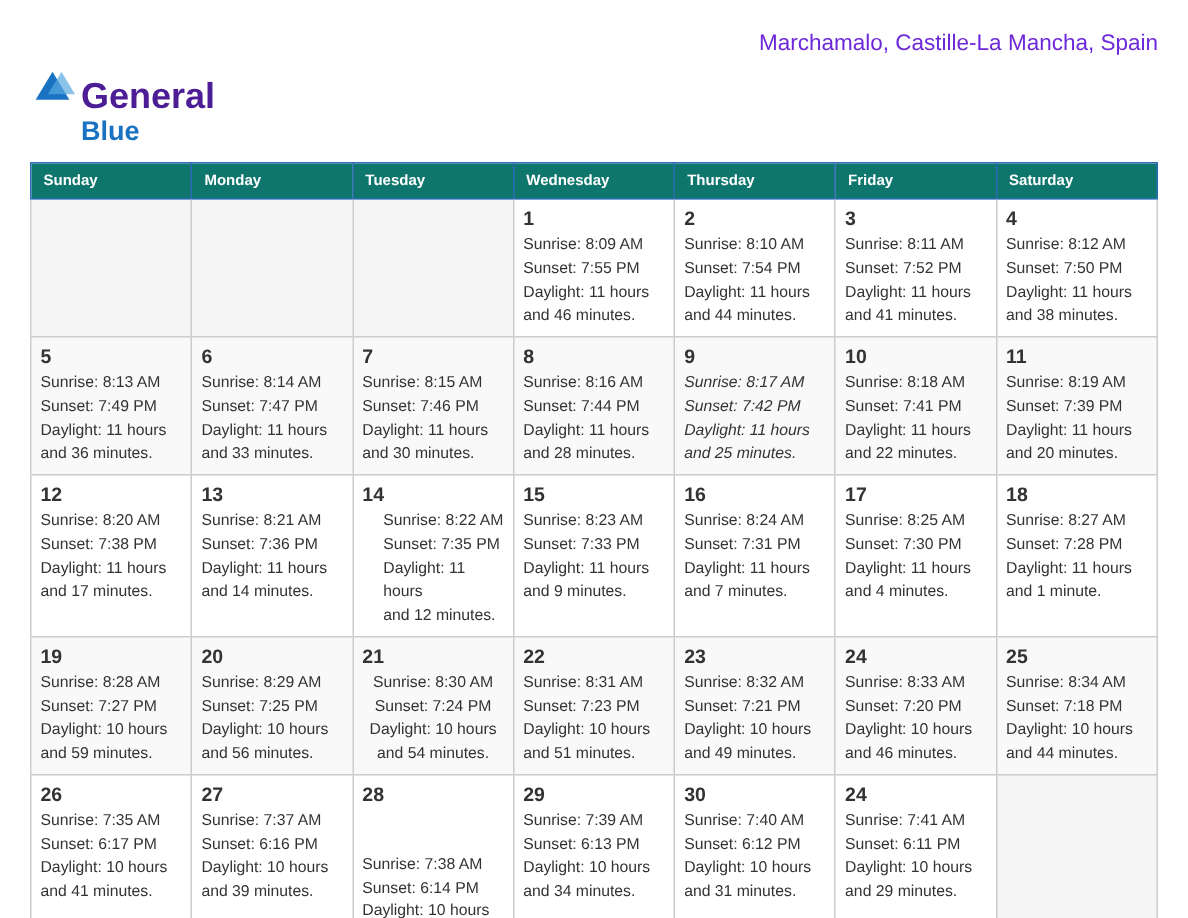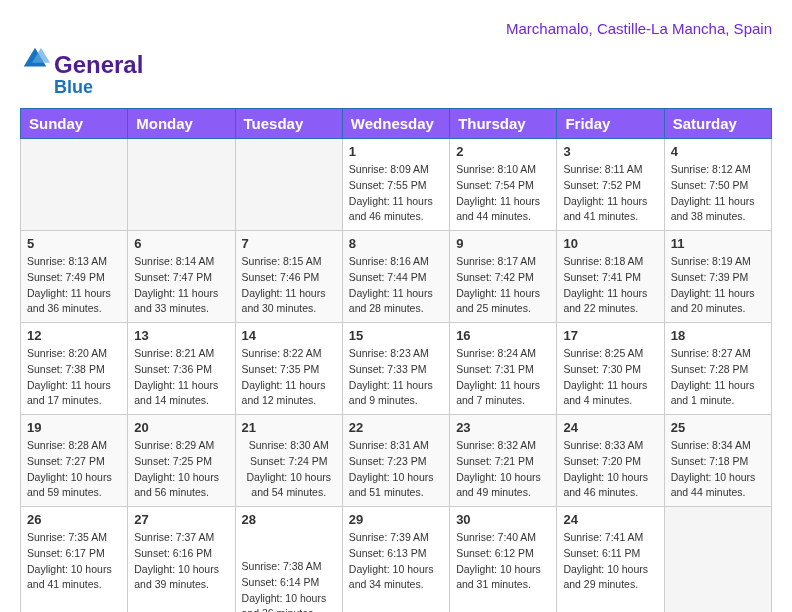--- a/index.html
+++ b/index.html
@@ -52,25 +52,25 @@
     .location {
       font-size: 15px;
       color: #6d28d9;
     }
     .calendar {
       width: 100%;
       border-collapse: collapse;
       border: 1px solid #ccc;
     }
     .calendar th {
-      background-color: #8b5cf6;
+      background-color: #0f766e;
       color: #fff;
       text-align: left;
       padding: 6px 8px;
-      font-size: 15px;
+      font-size: 10px;
       border: 1px solid #2a6db5;
     }
     .calendar td {
       vertical-align: top;
       padding: 5px 6px;
       border: 1px solid #ccc;
       width: 14.28%;
       font-size: 11px;
       color: #333;
       min-height: 80px;
@@ -185,21 +185,21 @@
         </td>
         <td>
           <span class="day-number">8</span>
           <div class="day-info" style="white-space: pre-line;">Sunrise: 8:16 AM
 Sunset: 7:44 PM
 Daylight: 11 hours
 and 28 minutes.</div>
         </td>
         <td>
           <span class="day-number">9</span>
-          <div class="day-info" style="white-space: pre-line;">Sunrise: 8:17 AM
+          <div class="day-info" style="white-space: pre-line; font-style: italic;">Sunrise: 8:17 AM
 Sunset: 7:42 PM
 Daylight: 11 hours
 and 25 minutes.</div>
         </td>
         <td>
           <span class="day-number">10</span>
           <div class="day-info" style="white-space: pre-line;">Sunrise: 8:18 AM
 Sunset: 7:41 PM
 Daylight: 11 hours
 and 22 minutes.</div>
@@ -222,21 +222,21 @@
         </td>
         <td>
           <span class="day-number">13</span>
           <div class="day-info" style="white-space: pre-line;">Sunrise: 8:21 AM
 Sunset: 7:36 PM
 Daylight: 11 hours
 and 14 minutes.</div>
         </td>
         <td>
           <span class="day-number">14</span>
-          <div class="day-info" style="white-space: pre-line;">Sunrise: 8:22 AM
+          <div class="day-info" style="white-space: pre-line; margin-left: 14px;">Sunrise: 8:22 AM
 Sunset: 7:35 PM
 Daylight: 11 hours
 and 12 minutes.</div>
         </td>
         <td>
           <span class="day-number">15</span>
           <div class="day-info" style="white-space: pre-line;">Sunrise: 8:23 AM
 Sunset: 7:33 PM
 Daylight: 11 hours
 and 9 minutes.</div>

